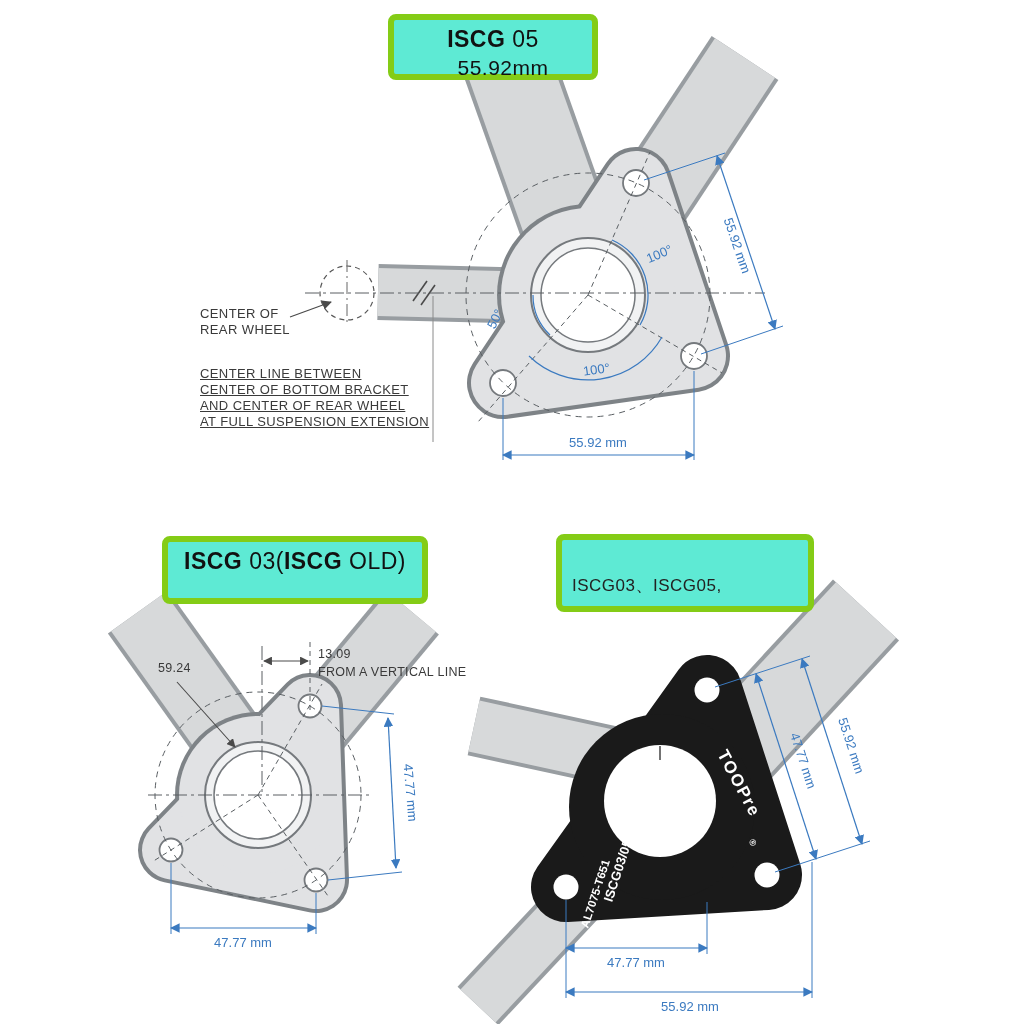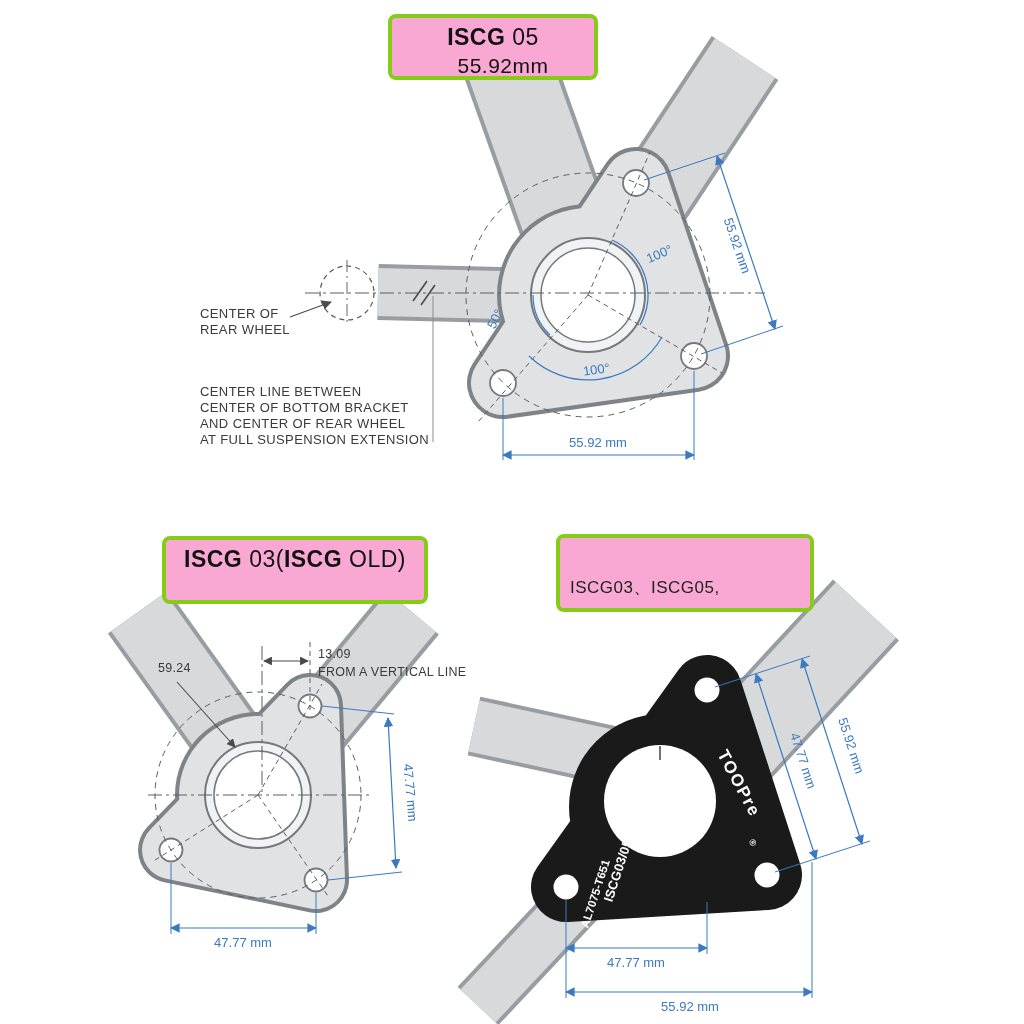--- a/index.html
+++ b/index.html
@@ -1,19 +1,19 @@
 <!DOCTYPE html>
 <html><head>
 <meta charset="utf-8">
 <style>
   html,body{margin:0;padding:0;background:#fff;}
   .canvas{position:relative;width:1024px;height:1024px;background:#ffffff;overflow:hidden;
           font-family:"Liberation Sans",sans-serif;}
   svg{position:absolute;left:0;top:0;}
-  .box{position:absolute;border:4px solid #84cc16;border-radius:8px;background:#f9a8d4;box-sizing:border-box;}
+  .box{position:absolute;border:6px solid #84cc16;border-radius:8px;background:#5eead4;box-sizing:border-box;}
   .box-title{text-align:center;font-size:23px;color:#111;margin-top:6px;letter-spacing:.5px;}
   .box-sub{text-align:center;font-size:21px;color:#111;margin-top:3px;letter-spacing:.5px;margin-left:20px;}
   .bold{font-weight:bold;}
   .anno{position:absolute;color:#3a3a3a;font-size:13px;line-height:16px;letter-spacing:.4px;white-space:pre-line;}
   .box3-label{position:absolute;left:10px;bottom:9px;font-size:17px;color:#222;letter-spacing:.5px;}
   text{font-family:"Liberation Sans",sans-serif;}
   .dimtxt{fill:#3b7ac0;font-size:13px;}
   .darktxt{fill:#3a3a3a;font-size:12.5px;letter-spacing:.3px;}
   .whitetxt{fill:#ffffff;font-weight:bold;}
 </style>
@@ -199,18 +199,18 @@
   </div>
 </div>
 
 <div class="box" style="left:556px;top:534px;width:258px;height:78px;text-align:center;">
   <div class="box3-label">ISCG03、ISCG05,</div>
 </div>
 
 <div class="anno" style="left:200px;top:306px;">CENTER OF
 REAR WHEEL</div>
 
-<div class="anno" style="left:200px;top:384px;">CENTER LINE BETWEEN
+<div class="anno" style="left:200px;top:366px;text-decoration:underline;">CENTER LINE BETWEEN
 CENTER OF BOTTOM BRACKET
 AND CENTER OF REAR WHEEL
 AT FULL SUSPENSION EXTENSION</div>
 
 </div>
 
 </body></html>

